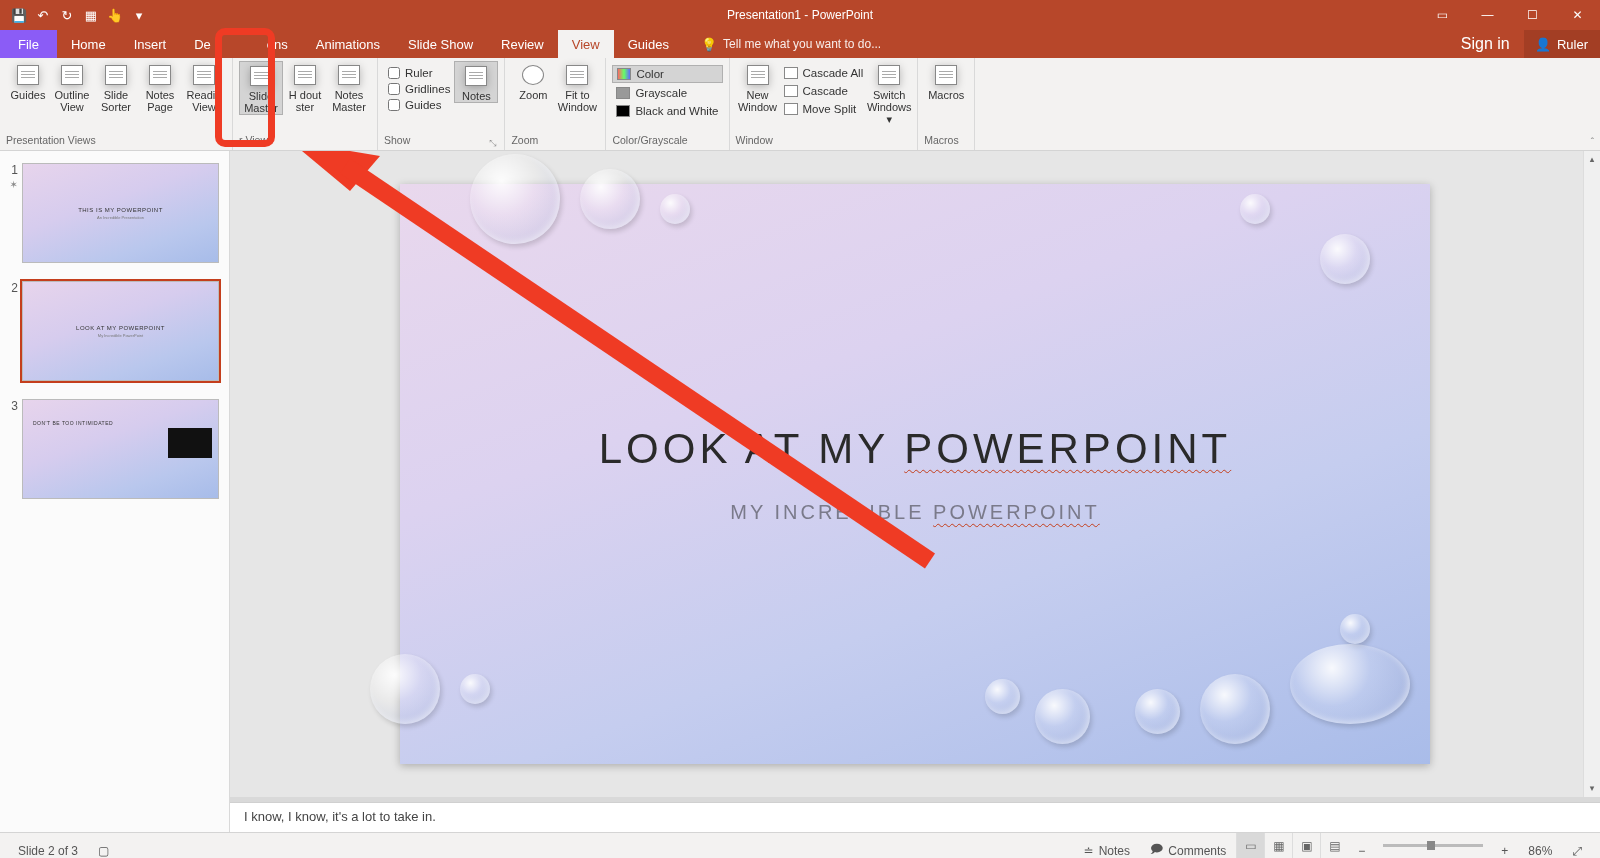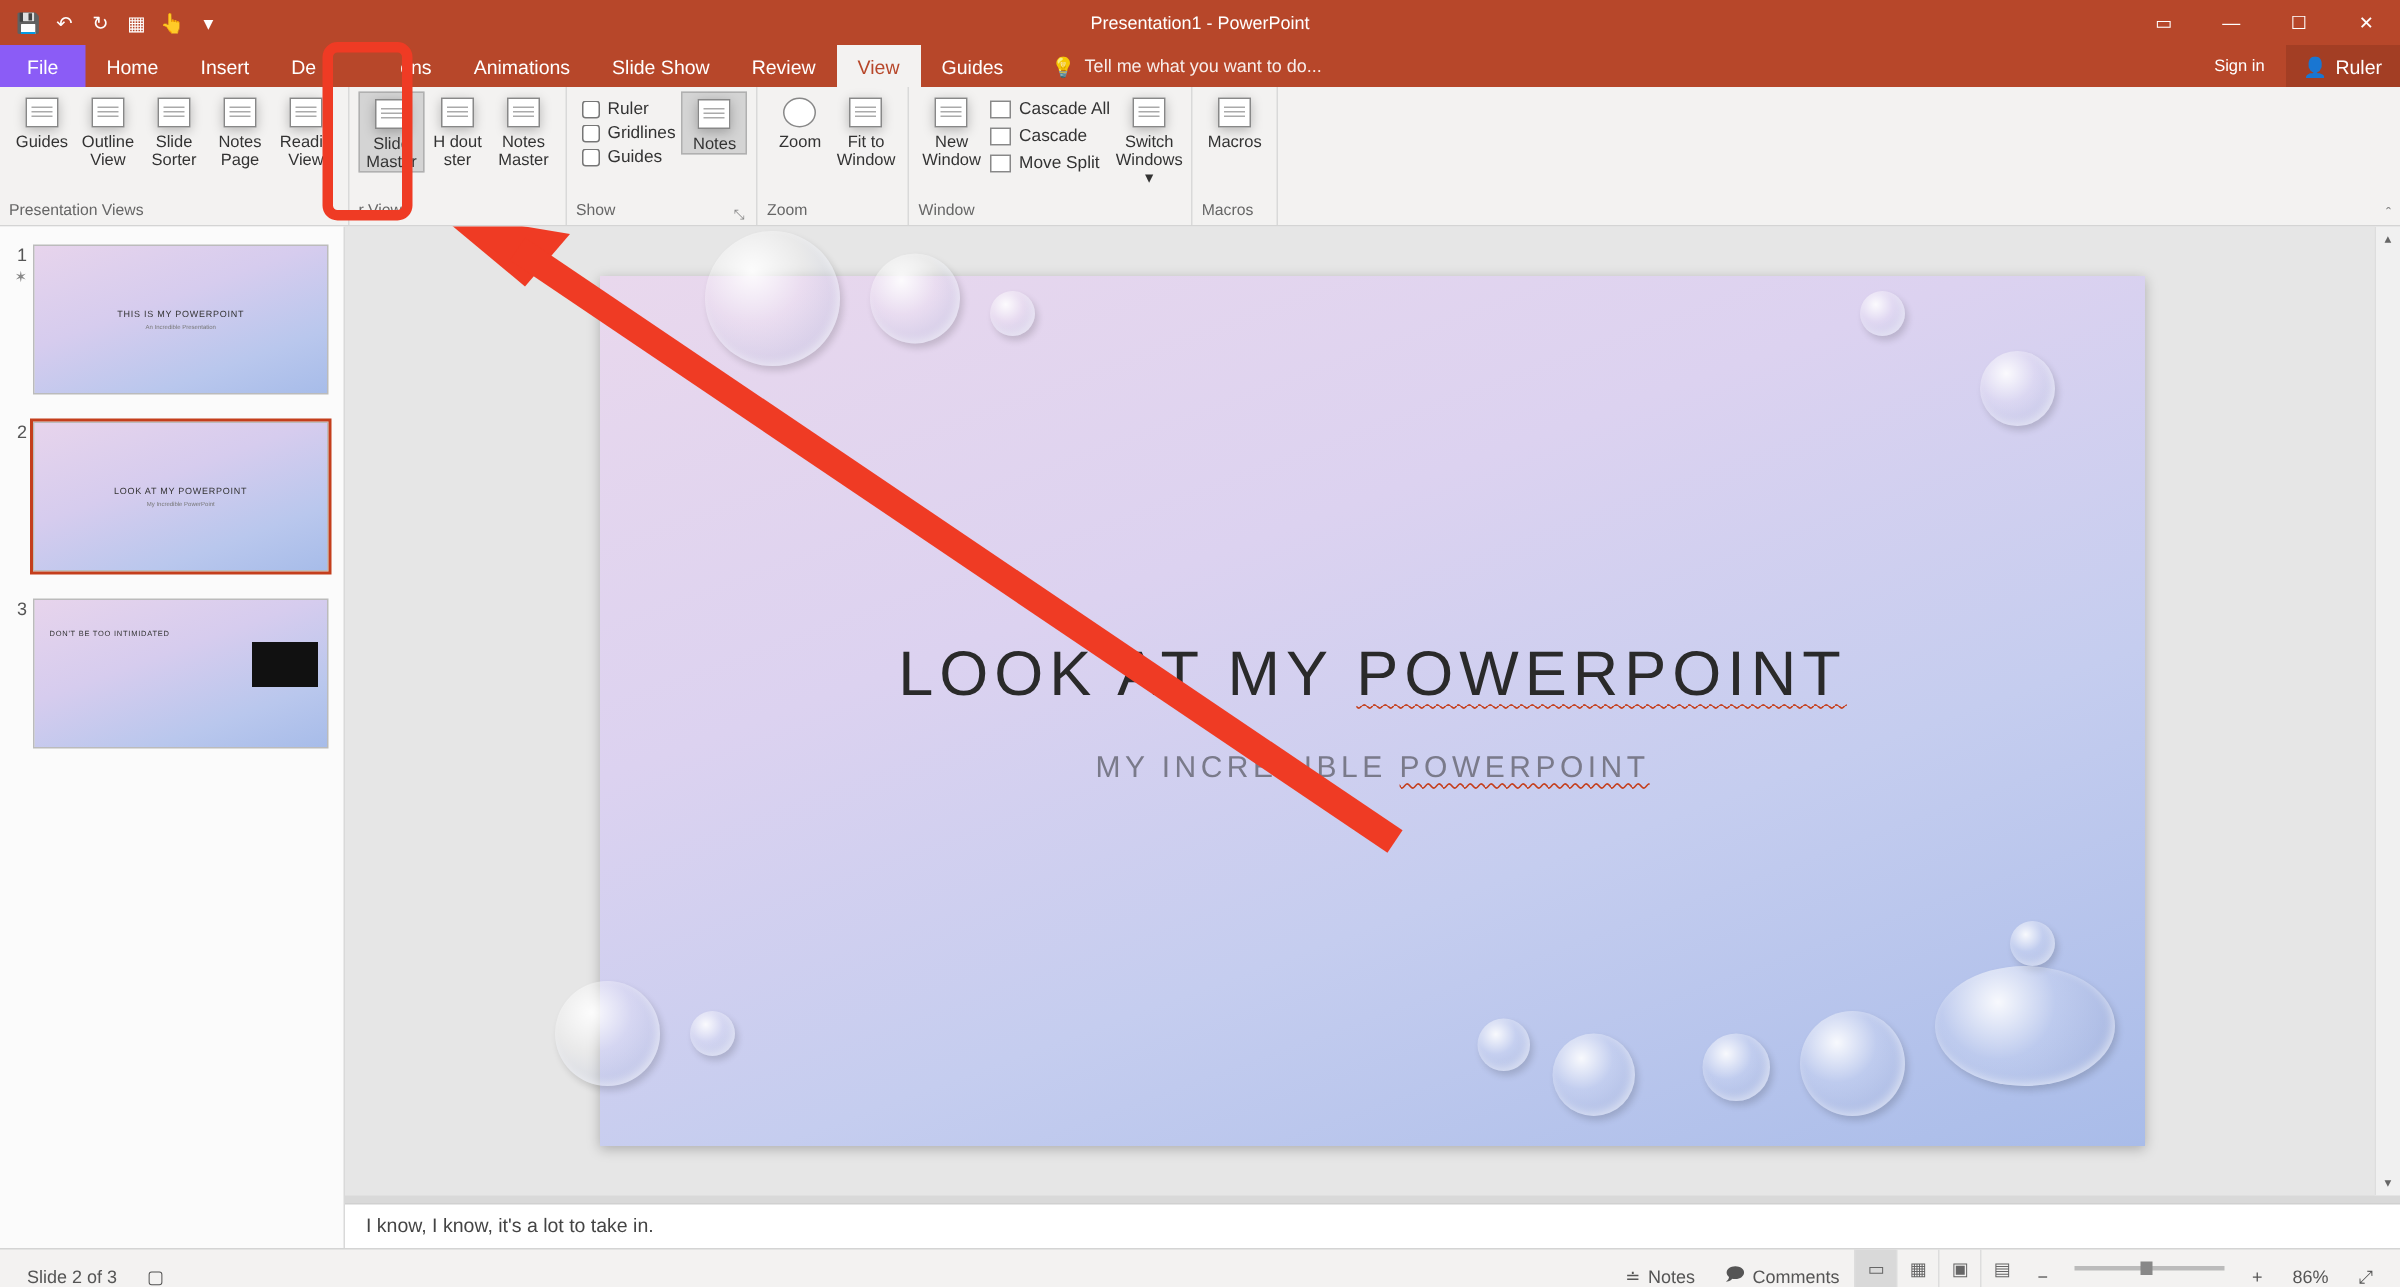--- a/index.html
+++ b/index.html
@@ -14,21 +14,21 @@
 .win-btn { width: 45px; height: 30px; display: flex; align-items: center; justify-content: center; font-size: 12px; cursor: pointer; }
 
 
 .tabrow { height: 28px; background: #b7472a; display: flex; align-items: stretch; color: #fff; font-size: 13px; }
 .tab { padding: 0 14px; display: flex; align-items: center; cursor: pointer; }
 .tab.file { background: #8b5cf6; font-weight: normal; padding: 0 18px; }
 .tab.active { background: #f3f2f1; color: #b7472a; }
 .tellme { display: flex; align-items: center; gap: 6px; margin-left: 18px; font-size: 12px; opacity: 0.9; }
 .tellme .bulb { font-size: 13px; }
 .spacer { flex: 1; }
-.signin { padding: 0 14px; display: flex; align-items: center; font-size: 11px; cursor: pointer; }
+.signin { padding: 0 14px; display: flex; align-items: center; font-size: 16px; cursor: pointer; }
 .share { padding: 0 12px; display: flex; align-items: center; gap: 5px; background: #a33e24; font-size: 13px; cursor: pointer; }
 
 
 .ribbon { height: 93px; background: #f3f2f1; border-bottom: 1px solid #d4d4d4; display: flex; position: relative; }
 .group { border-right: 1px solid #d9d9d9; display: flex; flex-direction: column; padding: 3px 6px 0; }
 .group-body { display: flex; flex: 1; align-items: flex-start; }
 .group-label { height: 16px; font-size: 10.5px; color: #666; text-align: left; padding-bottom: 2px; position: relative; }
 .group-label .launcher { position: absolute; right: 2px; bottom: 1px; font-size: 9px; color: #888; cursor: pointer; }
 .btn-lg { width: 44px; display: flex; flex-direction: column; align-items: center; padding-top: 4px; cursor: pointer; text-align: center; }
 .btn-lg.selected { background: #d4d4d4; border: 1px solid #b0b0b0; }
@@ -213,20 +213,39 @@
           <div class="lbl">Zoom</div>
         </div>
       <div class="btn-lg">
           <div class="icon slide"></div>
           <div class="lbl">Fit to<br>Window</div>
         </div>
     </div>
     <div class="group-label">Zoom</div>
   </div>
 
+  <div class="group">
+    <div class="group-body">
+      <div class="stack">
+        <div class="btn-sm color" style="background:#d4d4d4;border:1px solid #b0b0b0">
+            <div class="sq"></div>
+            <span>Color</span>
+          </div>
+        <div class="btn-sm gray">
+            <div class="sq"></div>
+            <span>Grayscale</span>
+          </div>
+        <div class="btn-sm bw">
+            <div class="sq"></div>
+            <span>Black and White</span>
+          </div>
+      </div>
+    </div>
+    <div class="group-label">Color/Grayscale</div>
+  </div>
 
   <div class="group">
     <div class="group-body">
       <div class="btn-lg">
           <div class="icon slide"></div>
           <div class="lbl">New<br>Window</div>
         </div>
       <div class="stack">
         <div class="btn-sm">
             <div class="sq"></div>

